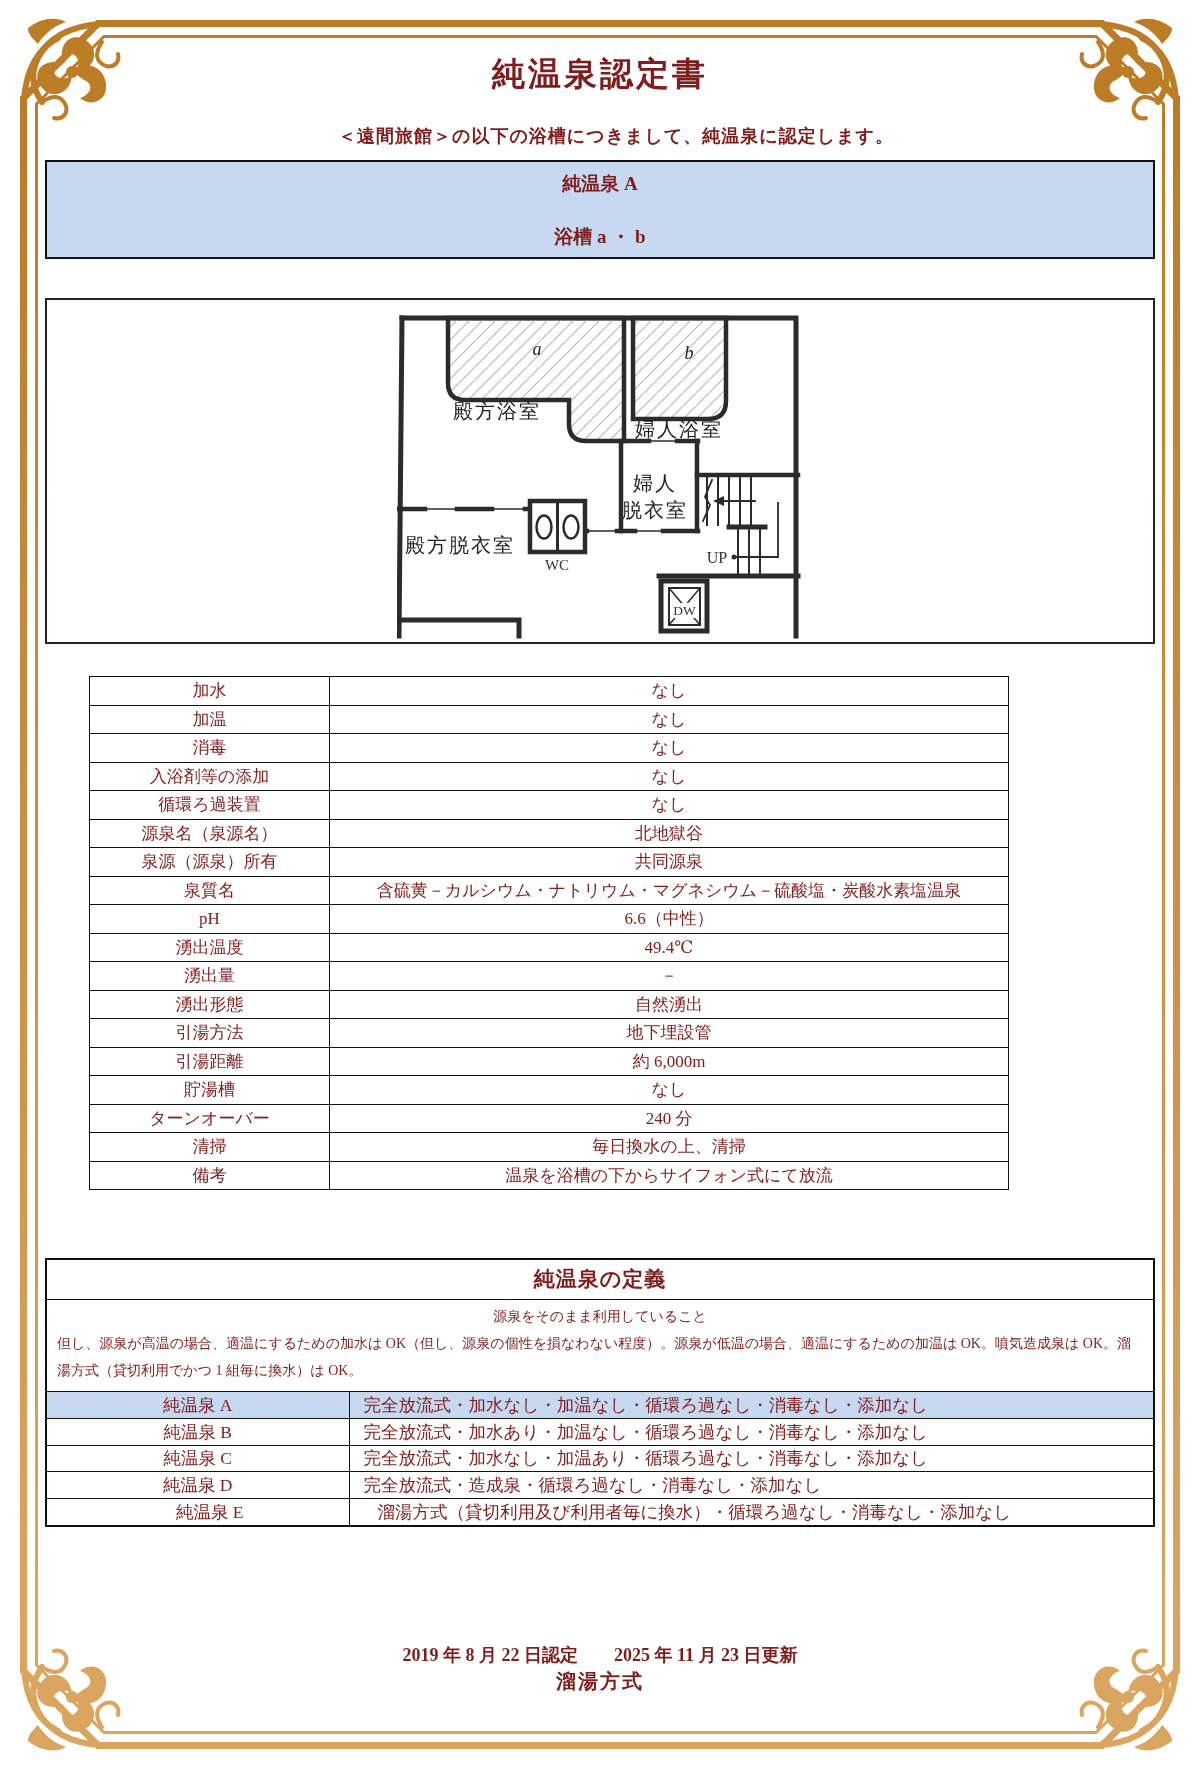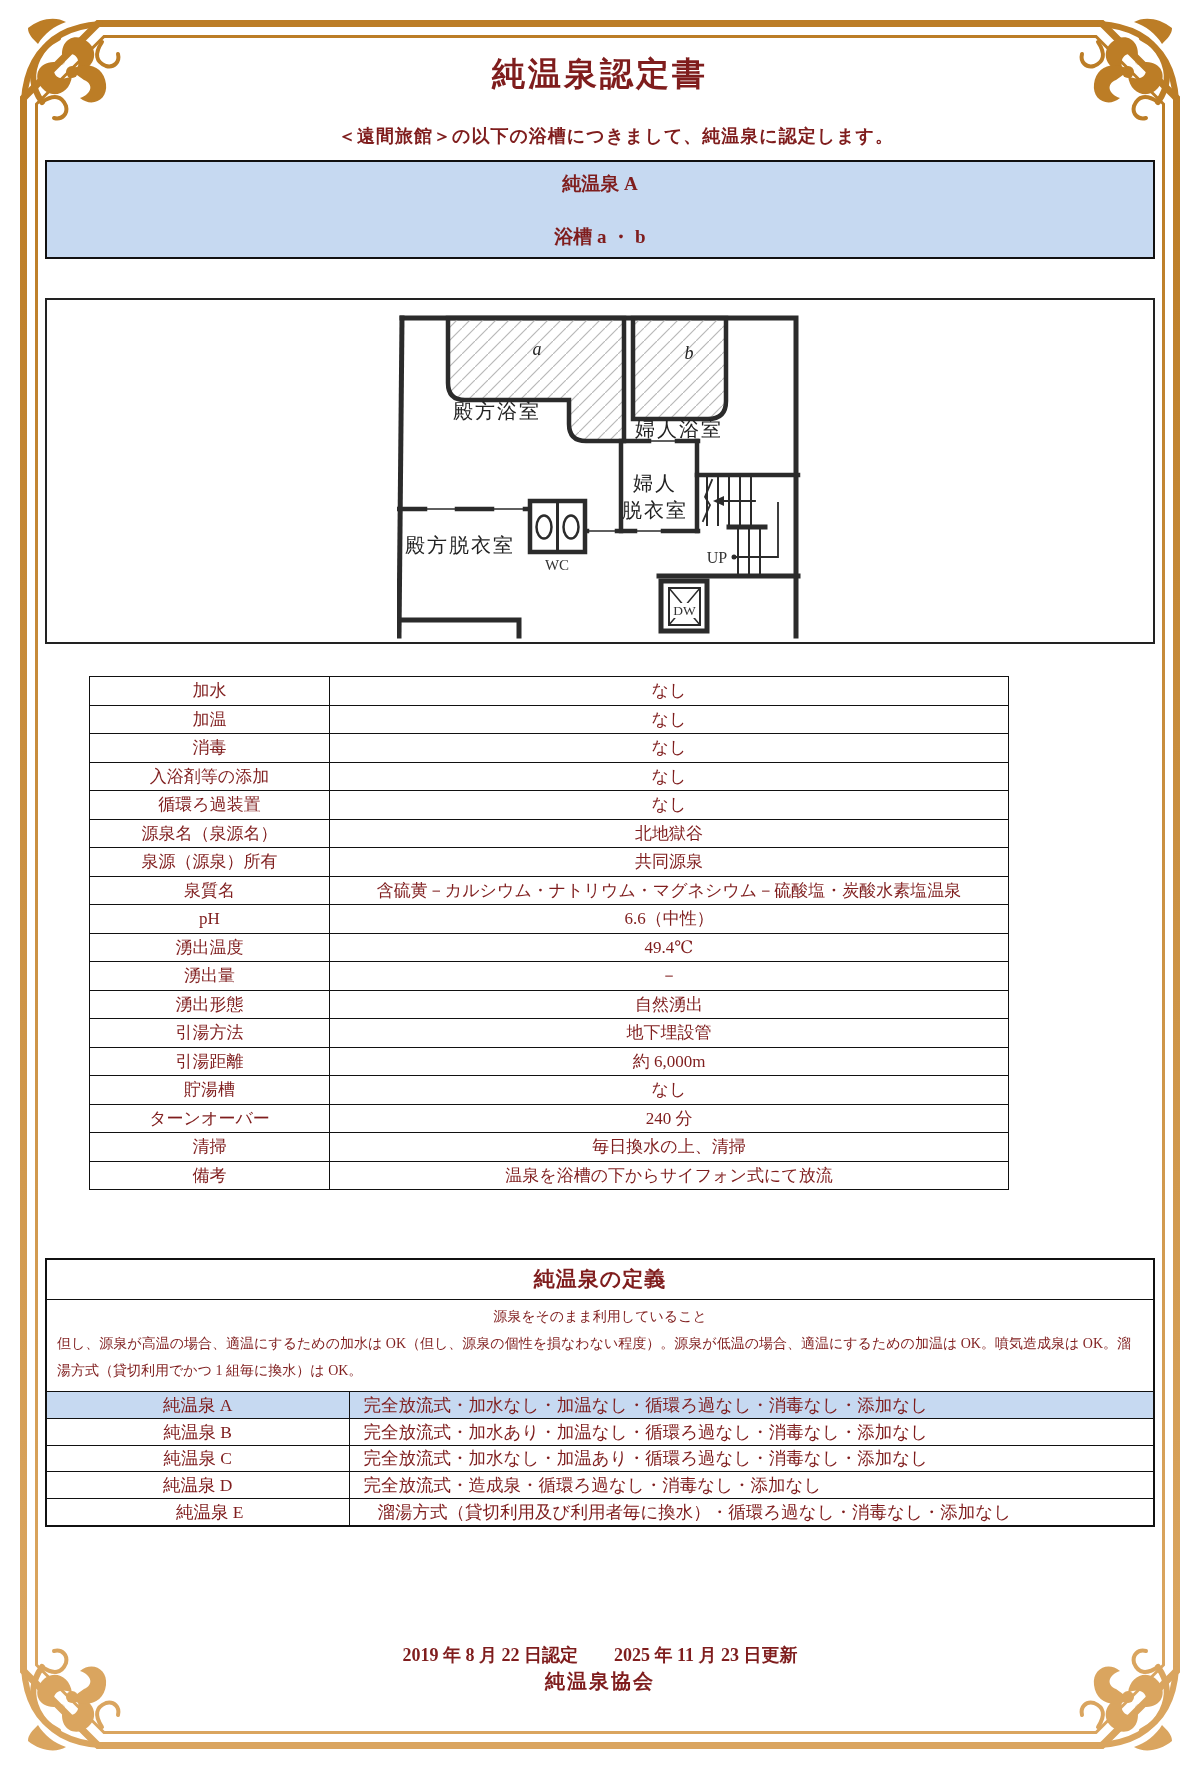--- a/index.html
+++ b/index.html
@@ -333,15 +333,15 @@
           </tr>
         <tr>
             <td class="glbl">純温泉 E</td>
             <td class="gdesc">溜湯方式（貸切利用及び利用者毎に換水）・循環ろ過なし・消毒なし・添加なし</td>
           </tr>
       </tbody>
     </table>
   </div>
 
   <div class="dates">2019 年 8 月 22 日認定　　2025 年 11 月 23 日更新</div>
-  <div class="org">純温泉協会</div>
+  <div class="org">溜湯方式</div>
 
 </div>
 
 </body></html>

